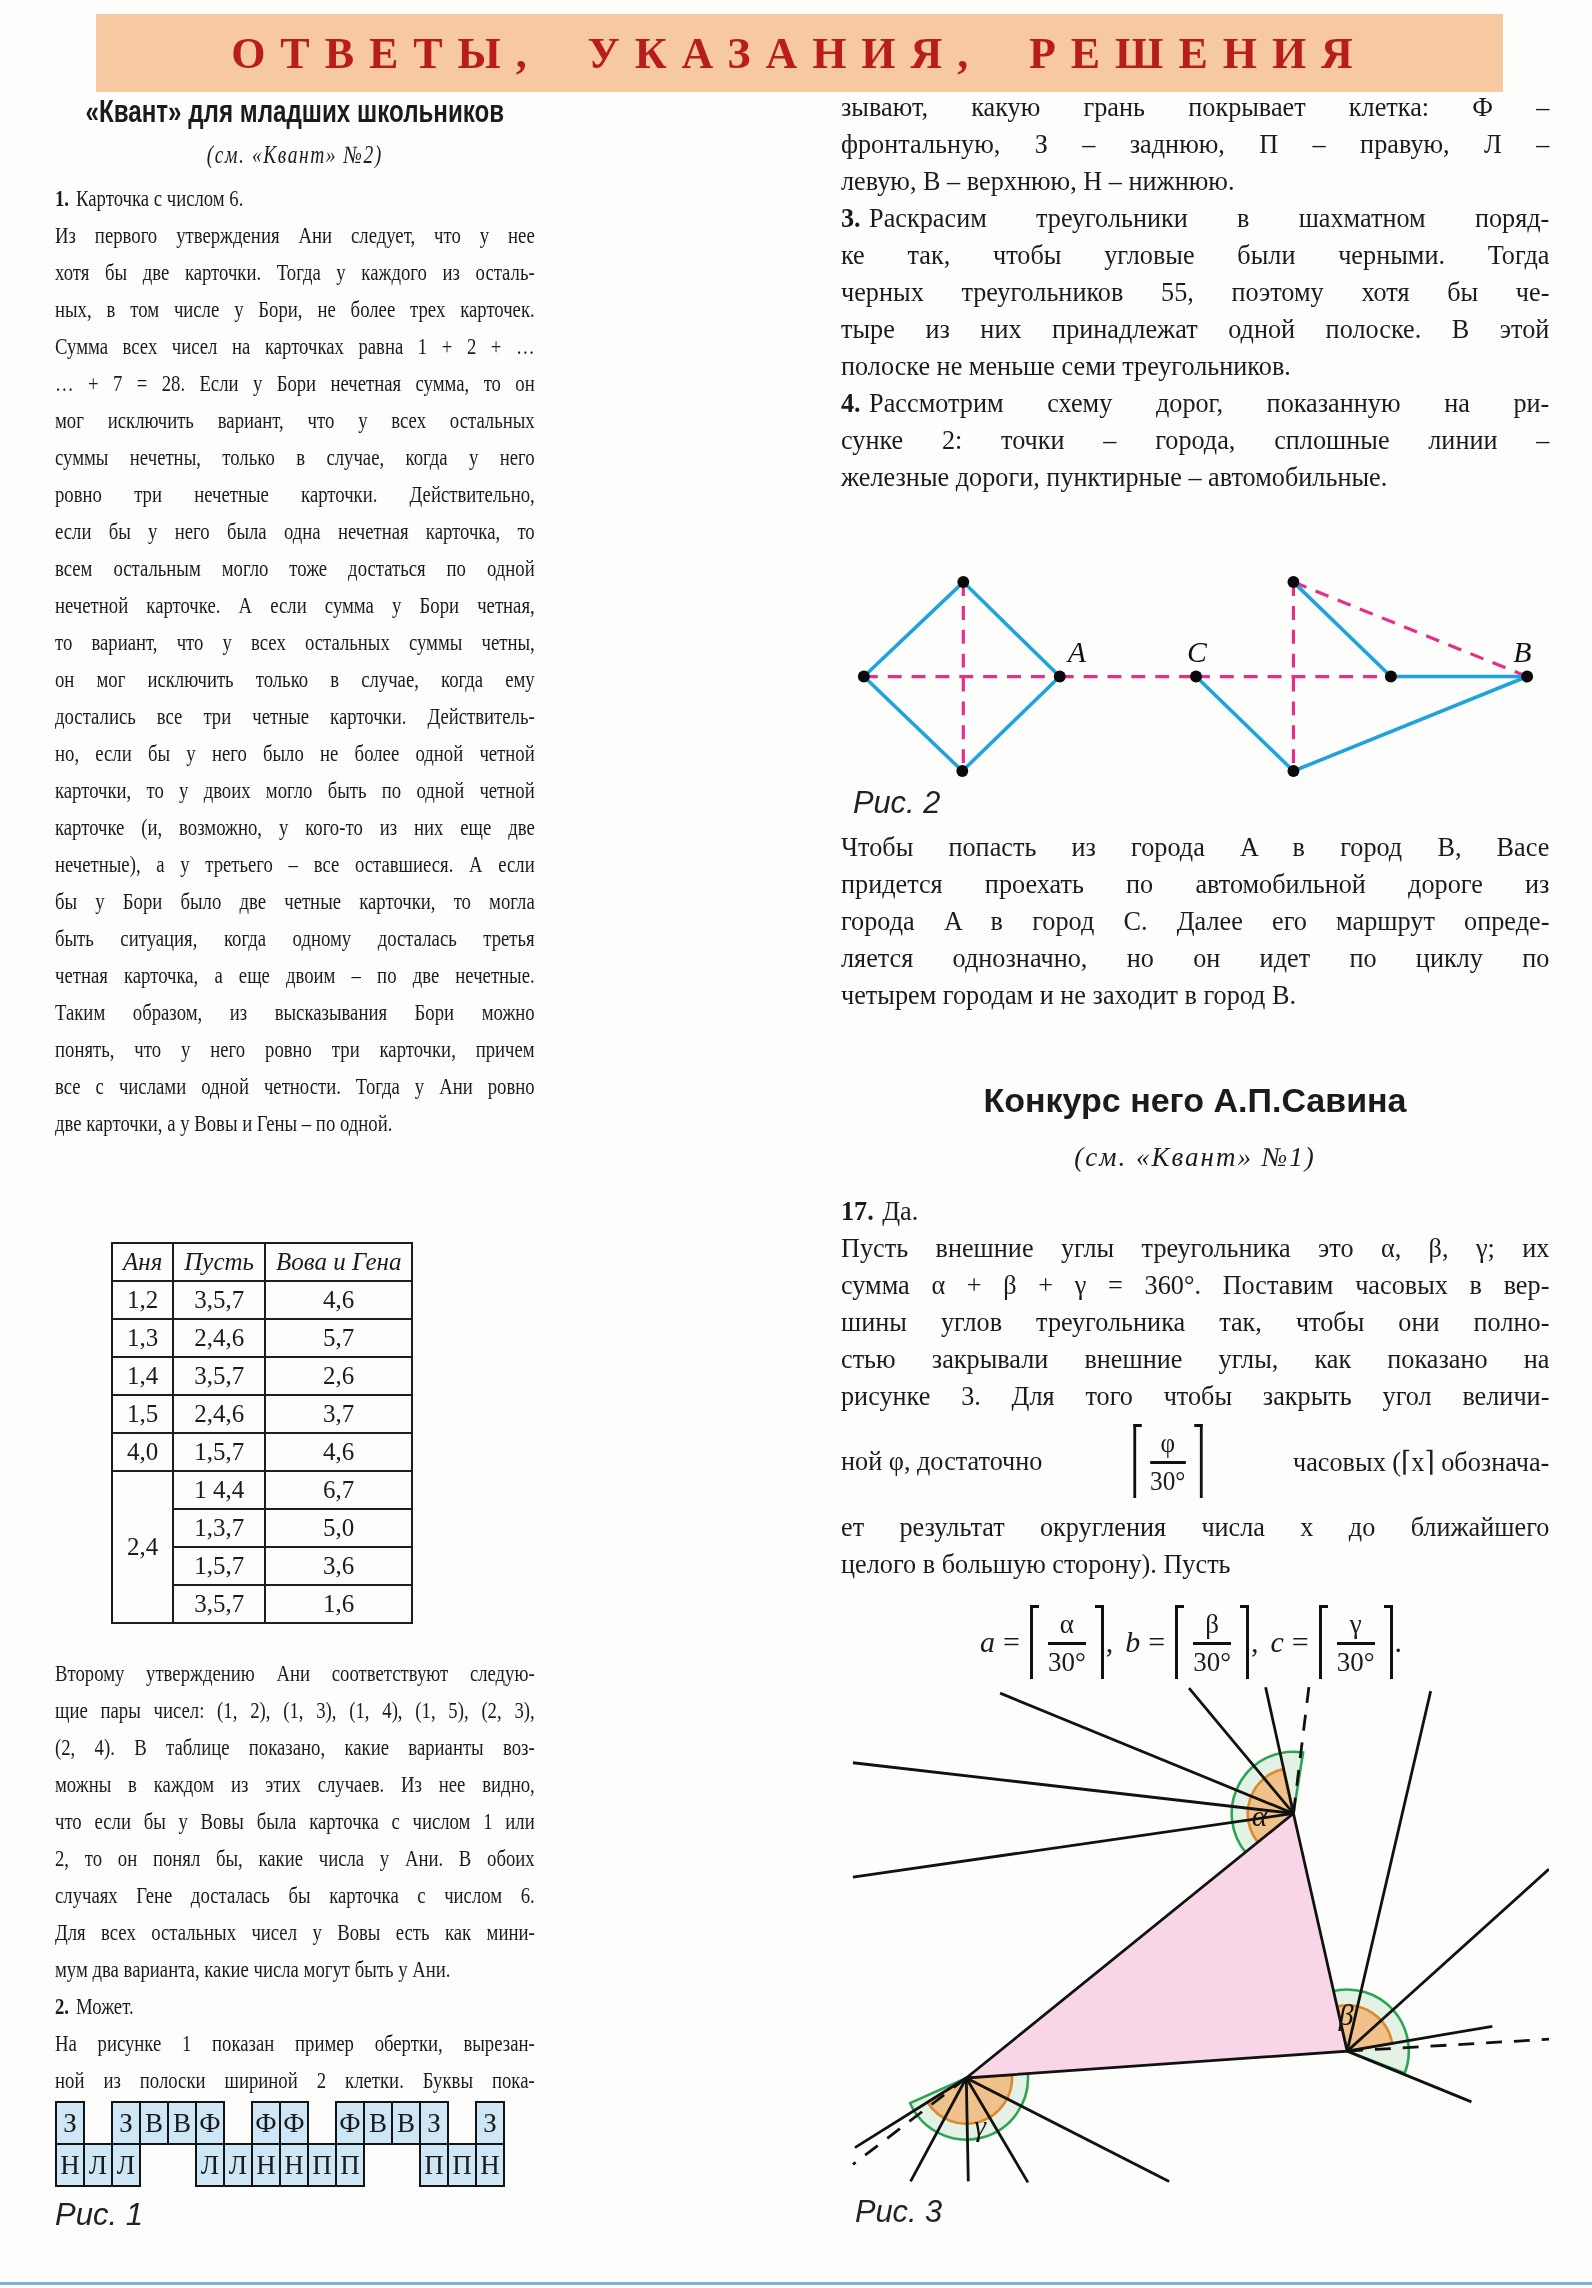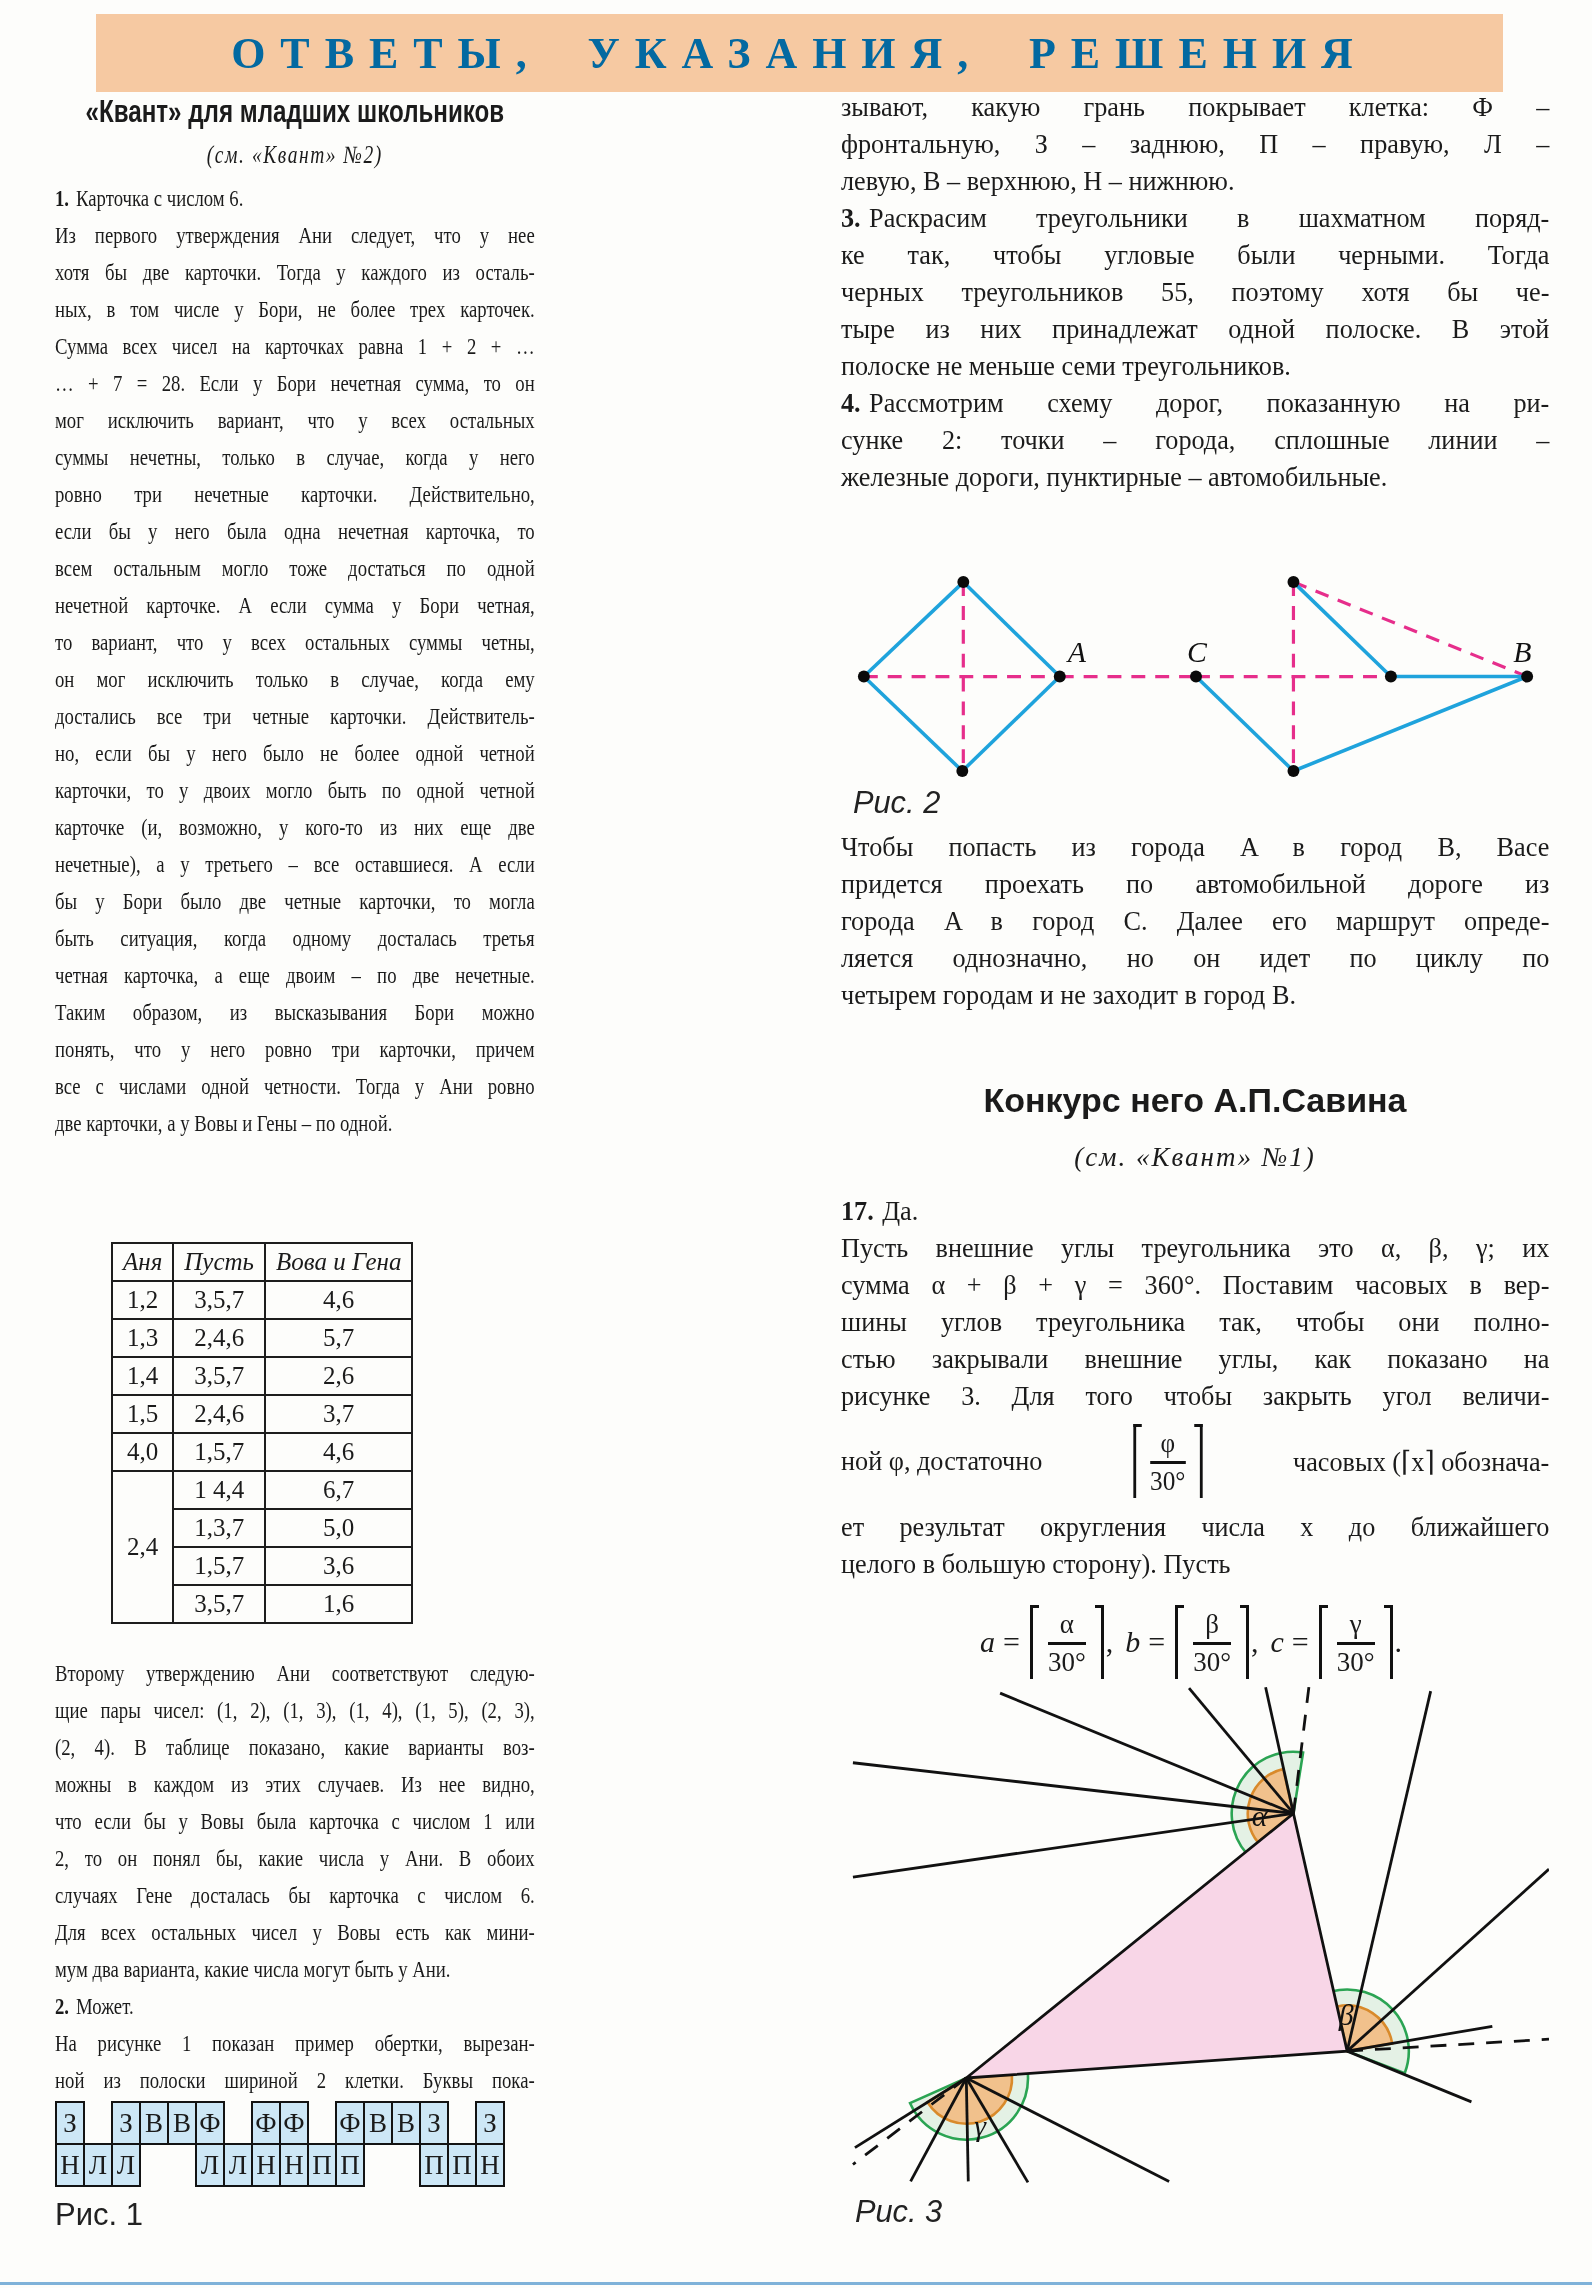--- a/index.html
+++ b/index.html
@@ -2,21 +2,21 @@
 <html><head>
 <meta charset="utf-8">
 <style>
   * { box-sizing: border-box; margin: 0; padding: 0; }
   html,body { width:1592px; height:2289px; }
   body { background:#fdfdfb; position:relative; font-family:"Liberation Serif","DejaVu Serif",serif; color:#1b1b1b; overflow:hidden; }
 
   .header-band { position:absolute; left:96px; top:14px; width:1407px; height:78px;
                  background:#f6c9a2; display:flex; align-items:center; justify-content:center; }
   .header-band .title { font-family:"Liberation Serif","DejaVu Serif",serif; font-weight:bold;
-                 font-size:44px; letter-spacing:0.34em; word-spacing:0.45em; color:#0369a1; white-space:nowrap; }
+                 font-size:44px; letter-spacing:0.34em; word-spacing:0.45em; color:#b91c1c; white-space:nowrap; }
 
   .col { position:absolute; top:0; height:2002px; }
   .col-left  { left:55px;  width:480px; }
   .col-right { left:841px; width:708px; }
 
   .blk { position:absolute; left:0; }
   .sq  { width:615px; transform:scaleX(0.78);  transform-origin:0 0; }
   .sqr { width:756px; transform:scaleX(0.937); transform-origin:0 0; }
 
   .col-left  .line { font-size:24px; line-height:37px; }
@@ -38,21 +38,21 @@
   table.anya td, table.anya th { border:2px solid #1d1d1d; text-align:center; vertical-align:middle;
         font-size:25px; font-weight:normal; padding:0 10px; height:38px; }
   table.anya th { font-style:italic; }
 
   .strip-row { display:flex; }
   .strip-row + .strip-row { margin-top:-2px; }
   .cellu { width:30px; height:44px; border:2px solid #131313; margin-right:-2px; background:#cde7f6;
            display:flex; align-items:center; justify-content:center; font-size:27px; flex:none; }
   .cellu.empty { border-color:transparent; background:transparent; }
 
-  .fig-caption { font-family:"Liberation Sans","DejaVu Sans",sans-serif; font-size:31px; color:#222;text-align:right; }
+  .fig-caption { font-family:"Liberation Sans","DejaVu Sans",sans-serif; font-style:italic; font-size:31px; color:#222;text-align:right; }
 
   .formula-line { display:flex; align-items:center; justify-content:space-between; height:88px; font-size:28px; }
   .ceil { display:inline-flex; align-items:stretch; }
   .ceil .cl { width:9px; border-left:3px solid #111; border-top:3px solid #111; }
   .ceil .cr { width:9px; border-right:3px solid #111; border-top:3px solid #111; }
   .frac { display:flex; flex-direction:column; align-items:center; padding:4px 9px 2px; }
   .frac .fb { align-self:stretch; height:2.5px; background:#111; margin:3px 0 2px; }
   .frac .fn, .frac .fd { font-size:27px; line-height:30px; }
 
   .formula-display { display:flex; align-items:center; justify-content:center; font-size:30px; }

